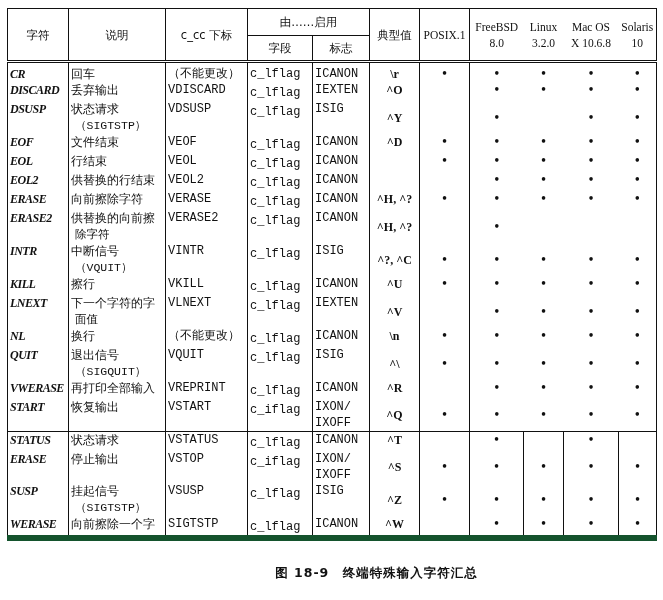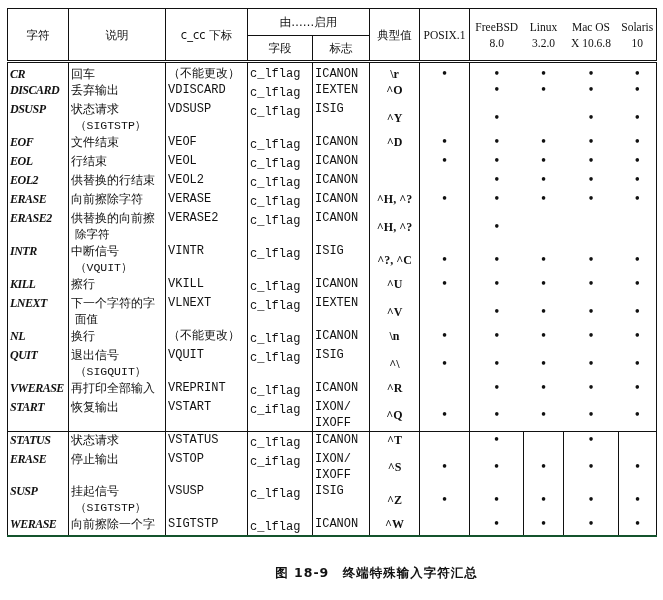--- a/index.html
+++ b/index.html
@@ -15,21 +15,21 @@
     .c-desc { font-family: "DejaVu Sans", sans-serif; font-size: 11.5px; }
     .mono { font-family: "Liberation Mono", "DejaVu Sans Mono", monospace; font-size: 11.5px; }
     .c-typ { text-align: center; font-family: "Liberation Serif", serif; font-weight: bold; }
     .c-dot { text-align: center; font-size: 12px; }
     .tbl td { border-left: 1px solid #111; border-right: 1px solid #111; }
     .tbl td.inner-os { border-left: none; border-right: none; }
     .tbl td.inner-os.first { border-left: 1px solid #111; }
     .tbl td.inner-os.last { border-right: 1px solid #111; }
     .tbl tbody.grp2 { border-top: 1px solid #111; }
     .tbl tbody.grp2 td { border-left: 1px solid #111 !important; border-right: 1px solid #111 !important; }
-    .tbl tbody.grp2 tr:last-child td { border-bottom: 2px solid #14532d; margin-left: 36px; }
+    .tbl tbody.grp2 tr:last-child td { border-bottom: 6px solid #14532d; margin-left: 36px; }
     .tbl tbody.grp1 tr:first-child td { padding-top: 3px; }
     .caption { position: absolute; top: 565px; left: 0; width: 663px; text-align: center; font-family: "DejaVu Sans", sans-serif; font-size: 12.5px; font-weight: bold; letter-spacing: 1px; margin-left: 45px; }
     .sub { padding-left: 4px; }
   </style>
 </head>
 <body>
 
 <table class="tbl">
   <colgroup>
     <col style="width:61px">

